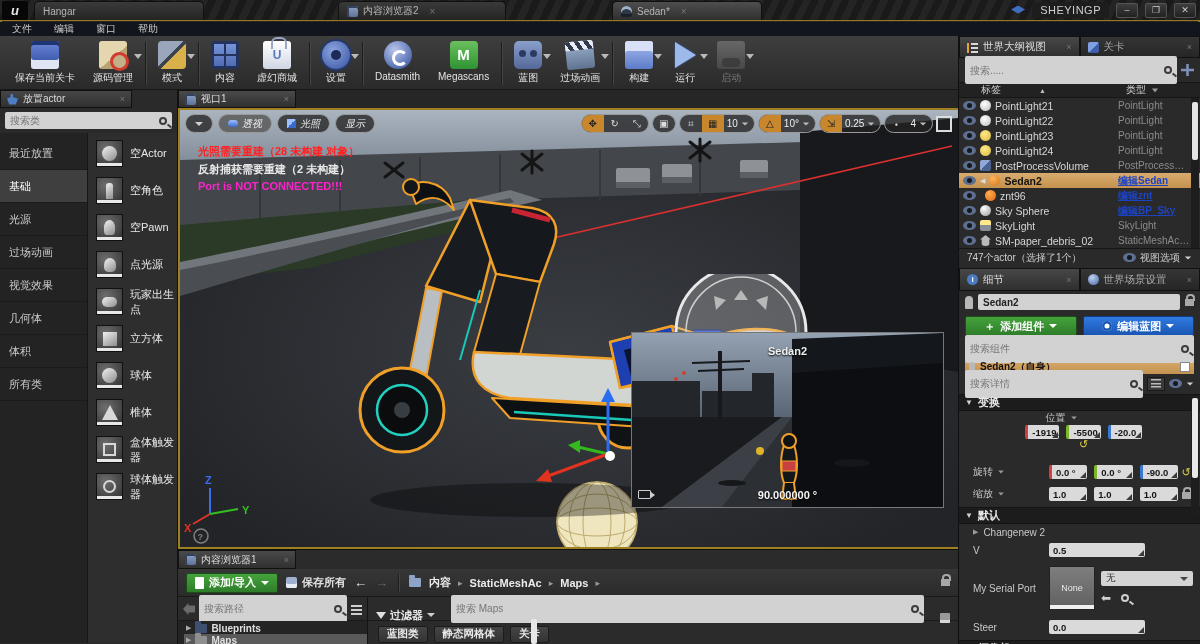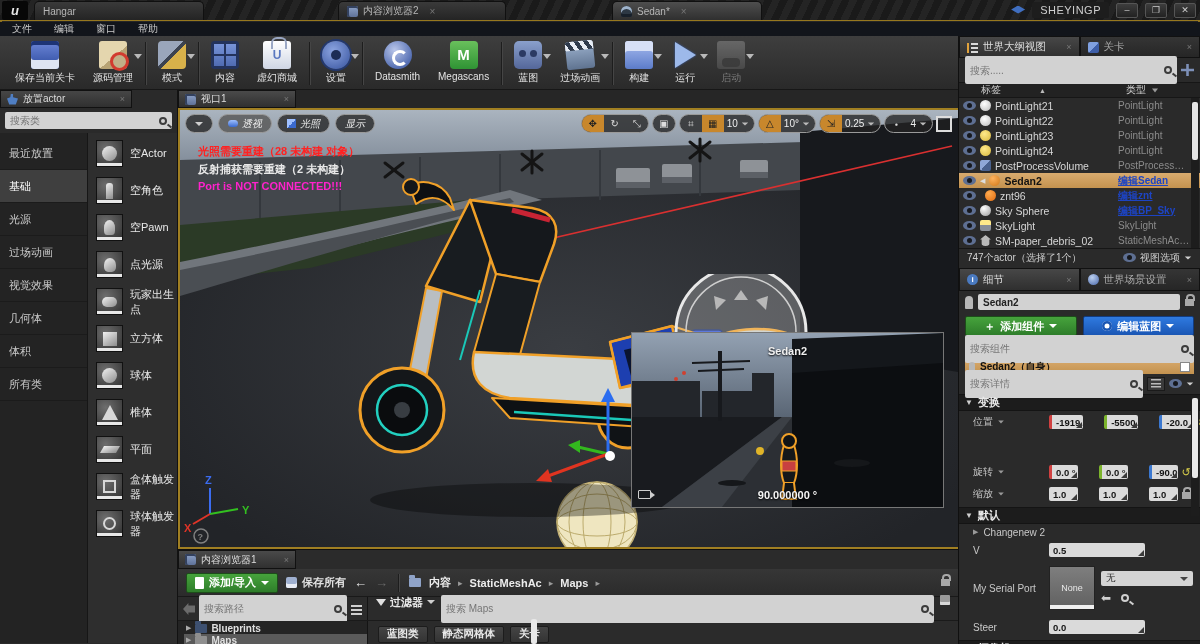--- a/index.html
+++ b/index.html
@@ -160,21 +160,21 @@
   .crumbs { display:flex; align-items:center; gap:7px; color:#ececec; font-size:11px; font-weight:bold; }
   .crumb-sep { color:#9a9a9a; font-size:9px; }
   .cb-lock { margin-left:auto; }
   .cb-row2 { height:24px; display:flex; align-items:center; border-bottom:1px solid #1a1a1a;}
   .cb-left { width:190px; display:flex; align-items:center; gap:4px; padding:0 5px; border-right:1px solid #141414; height:100%;}
   .src-toggle { width:12px; height:12px; background:#6b6b6b; clip-path:polygon(0 20%,55% 20%,55% 0,100% 50%,55% 100%,55% 80%,0 80%); transform:rotate(180deg);}
   .inp { flex:1; height:28px; background:#d2d2d2; border-radius:2px; display:flex; align-items:center; gap:4px; padding:0 5px; min-width:0;}
   .inp input { flex:1; min-width:0; border:none; outline:none; background:transparent; font-size:10px; color:#222; font-family:inherit;}
   .list-ico { width:11px; height:12px; background:linear-gradient(#cfcfcf,#cfcfcf) 0 2px/11px 2px no-repeat,
      linear-gradient(#cfcfcf,#cfcfcf) 0 6px/11px 2px no-repeat, linear-gradient(#cfcfcf,#cfcfcf) 0 10px/11px 2px no-repeat;}
-  .cb-right { flex:1; display:flex; align-items:flex-start; gap:6px; padding:0 8px; }
+  .cb-right { flex:1; display:flex; align-items:flex-end; gap:16px; padding:0 8px; }
   .filters { display:flex; align-items:center; gap:4px; color:#e8e8e8; font-size:11px; font-weight:bold;}
   .funnel { width:0; height:0; border-left:5px solid transparent; border-right:5px solid transparent; border-top:7px solid #e0e0e0;}
   .save-mini { width:10px; height:10px; background:#9a9a9a; border-radius:1px; box-shadow:inset 0 -3px 0 #d8d8d8;}
   .cb-row3 { height:26px; display:flex; }
   .cb-tree { width:190px; background:#242424; border-right:1px solid #141414; padding:1px 0 0 6px;}
   .tree-row { height:12px; display:flex; align-items:center; gap:4px; font-size:10px; color:#e0e0e0; font-weight:bold; padding-left:2px;}
   .tree-row.sel { background:#5a5a5a; }
   .tree-exp { color:#aaa; font-size:7px; }
   .cb-chips { flex:1; display:flex; align-items:center; gap:6px; padding:0 10px; }
   .chip { height:17px; background:linear-gradient(#454545,#333); border:1px solid #1c1c1c; border-radius:2px;
@@ -242,21 +242,21 @@
   .dt-section { height:17px; background:#1c1c1c; border-top:1px solid #141414; border-bottom:1px solid #141414;
      display:flex; align-items:center; gap:5px; padding:0 6px; font-size:11px; font-weight:bold; color:#e8e8e8; margin-top:2px;}
   .sec-tri { color:#cfcfcf; font-size:8px; }
   .dt-row { display:flex; align-items:center; padding:0 6px 0 14px; }
   .dt-label { width:76px; font-size:10px; color:#c9c9c9; display:flex; align-items:center; gap:4px; flex:none;}
   .dt-label .caret { transform:scale(.7); border-top-color:#999; }
   .spin { height:14px; background:#dadada; border-radius:2px; color:#141414; font-size:9.5px; font-weight:bold;
      display:flex; align-items:center; padding:0 2px 0 4px; position:relative; flex:1; min-width:0; overflow:hidden;}
   .spin::after { content:""; position:absolute; right:1px; bottom:1px; border-left:6px solid transparent; border-bottom:6px solid #3a3a3a;}
   .spin.rx { border-left:3px solid #d04040; } .spin.gx { border-left:3px solid #7cb42c; } .spin.bx { border-left:3px solid #3b78d0; }
-  .tr-vals { display:flex; gap:21px; flex:1; }
+  .tr-vals { display:flex; gap:7px; flex:1; }
   .tr-side { width:16px; text-align:center; flex:none;}
   .dt-vbox { height:14px; background:#dadada; border-radius:2px; color:#141414; font-size:9.5px; font-weight:bold;
      display:flex; align-items:center; padding:0 4px; position:relative; width:96px;}
   .dt-vbox::after { content:""; position:absolute; right:1px; bottom:1px; border-left:6px solid transparent; border-bottom:6px solid #3a3a3a;}
   .serial-thumb { width:46px; height:44px; background:linear-gradient(#7e7e7e,#606060); border:1px solid #222;
      color:#e8e8e8; font-size:9px; display:flex; align-items:center; justify-content:center; box-shadow:inset 0 -4px 0 #f0f0f0;}
   .serial-dd { width:92px; height:15px; background:#d4d4d4; border-radius:2px; font-size:9.5px; color:#222;
      display:flex; align-items:center; padding:0 5px; }
   .serial-dd .caret { margin-left:auto; border-top-color:#444; }
   .dt-scroll { position:absolute; right:1px; top:360px; width:8px; height:120px; background:#1d1d1d;}
@@ -430,26 +430,20 @@
             <span class="pa-thumb">
               <i class="shp sphere"></i>
             </span>
             <span class="lab">球体</span>
           </div>
         <div class="pa-item">
             <span class="pa-thumb">
               <i class="shp cone"></i>
             </span>
             <span class="lab">椎体</span>
-          </div>
-        <div class="pa-item">
-            <span class="pa-thumb">
-              <i class="shp plane"></i>
-            </span>
-            <span class="lab">平面</span>
           </div>
         <div class="pa-item">
             <span class="pa-thumb">
               <i class="shp boxtrig"></i>
             </span>
             <span class="lab">盒体触发器</span>
           </div>
         <div class="pa-item">
             <span class="pa-thumb">
               <i class="shp spheretrig"></i>
@@ -926,21 +920,21 @@
           <span class="grid-glyph"></span>
         </span>
       <span class="eye"></span>
       <span class="caret" style="transform:scale(.8)"></span>
     </div>
 
     <div class="dt-section">
       <span class="sec-tri">▼</span>
       <span>变换</span>
     </div>
-    <div class="dt-row" style="height:22px;">
+    <div class="dt-row" style="height:22px;flex-direction:column;">
       <span class="dt-label">
           <span>位置</span>
           <span class="caret"></span>
         </span>
       <span class="tr-vals">
         <span class="spin rx">-1919.</span>
         <span class="spin gx">-5500.</span>
         <span class="spin bx">-20.0</span>
       </span>
       <span class="tr-side reset">↺</span>

